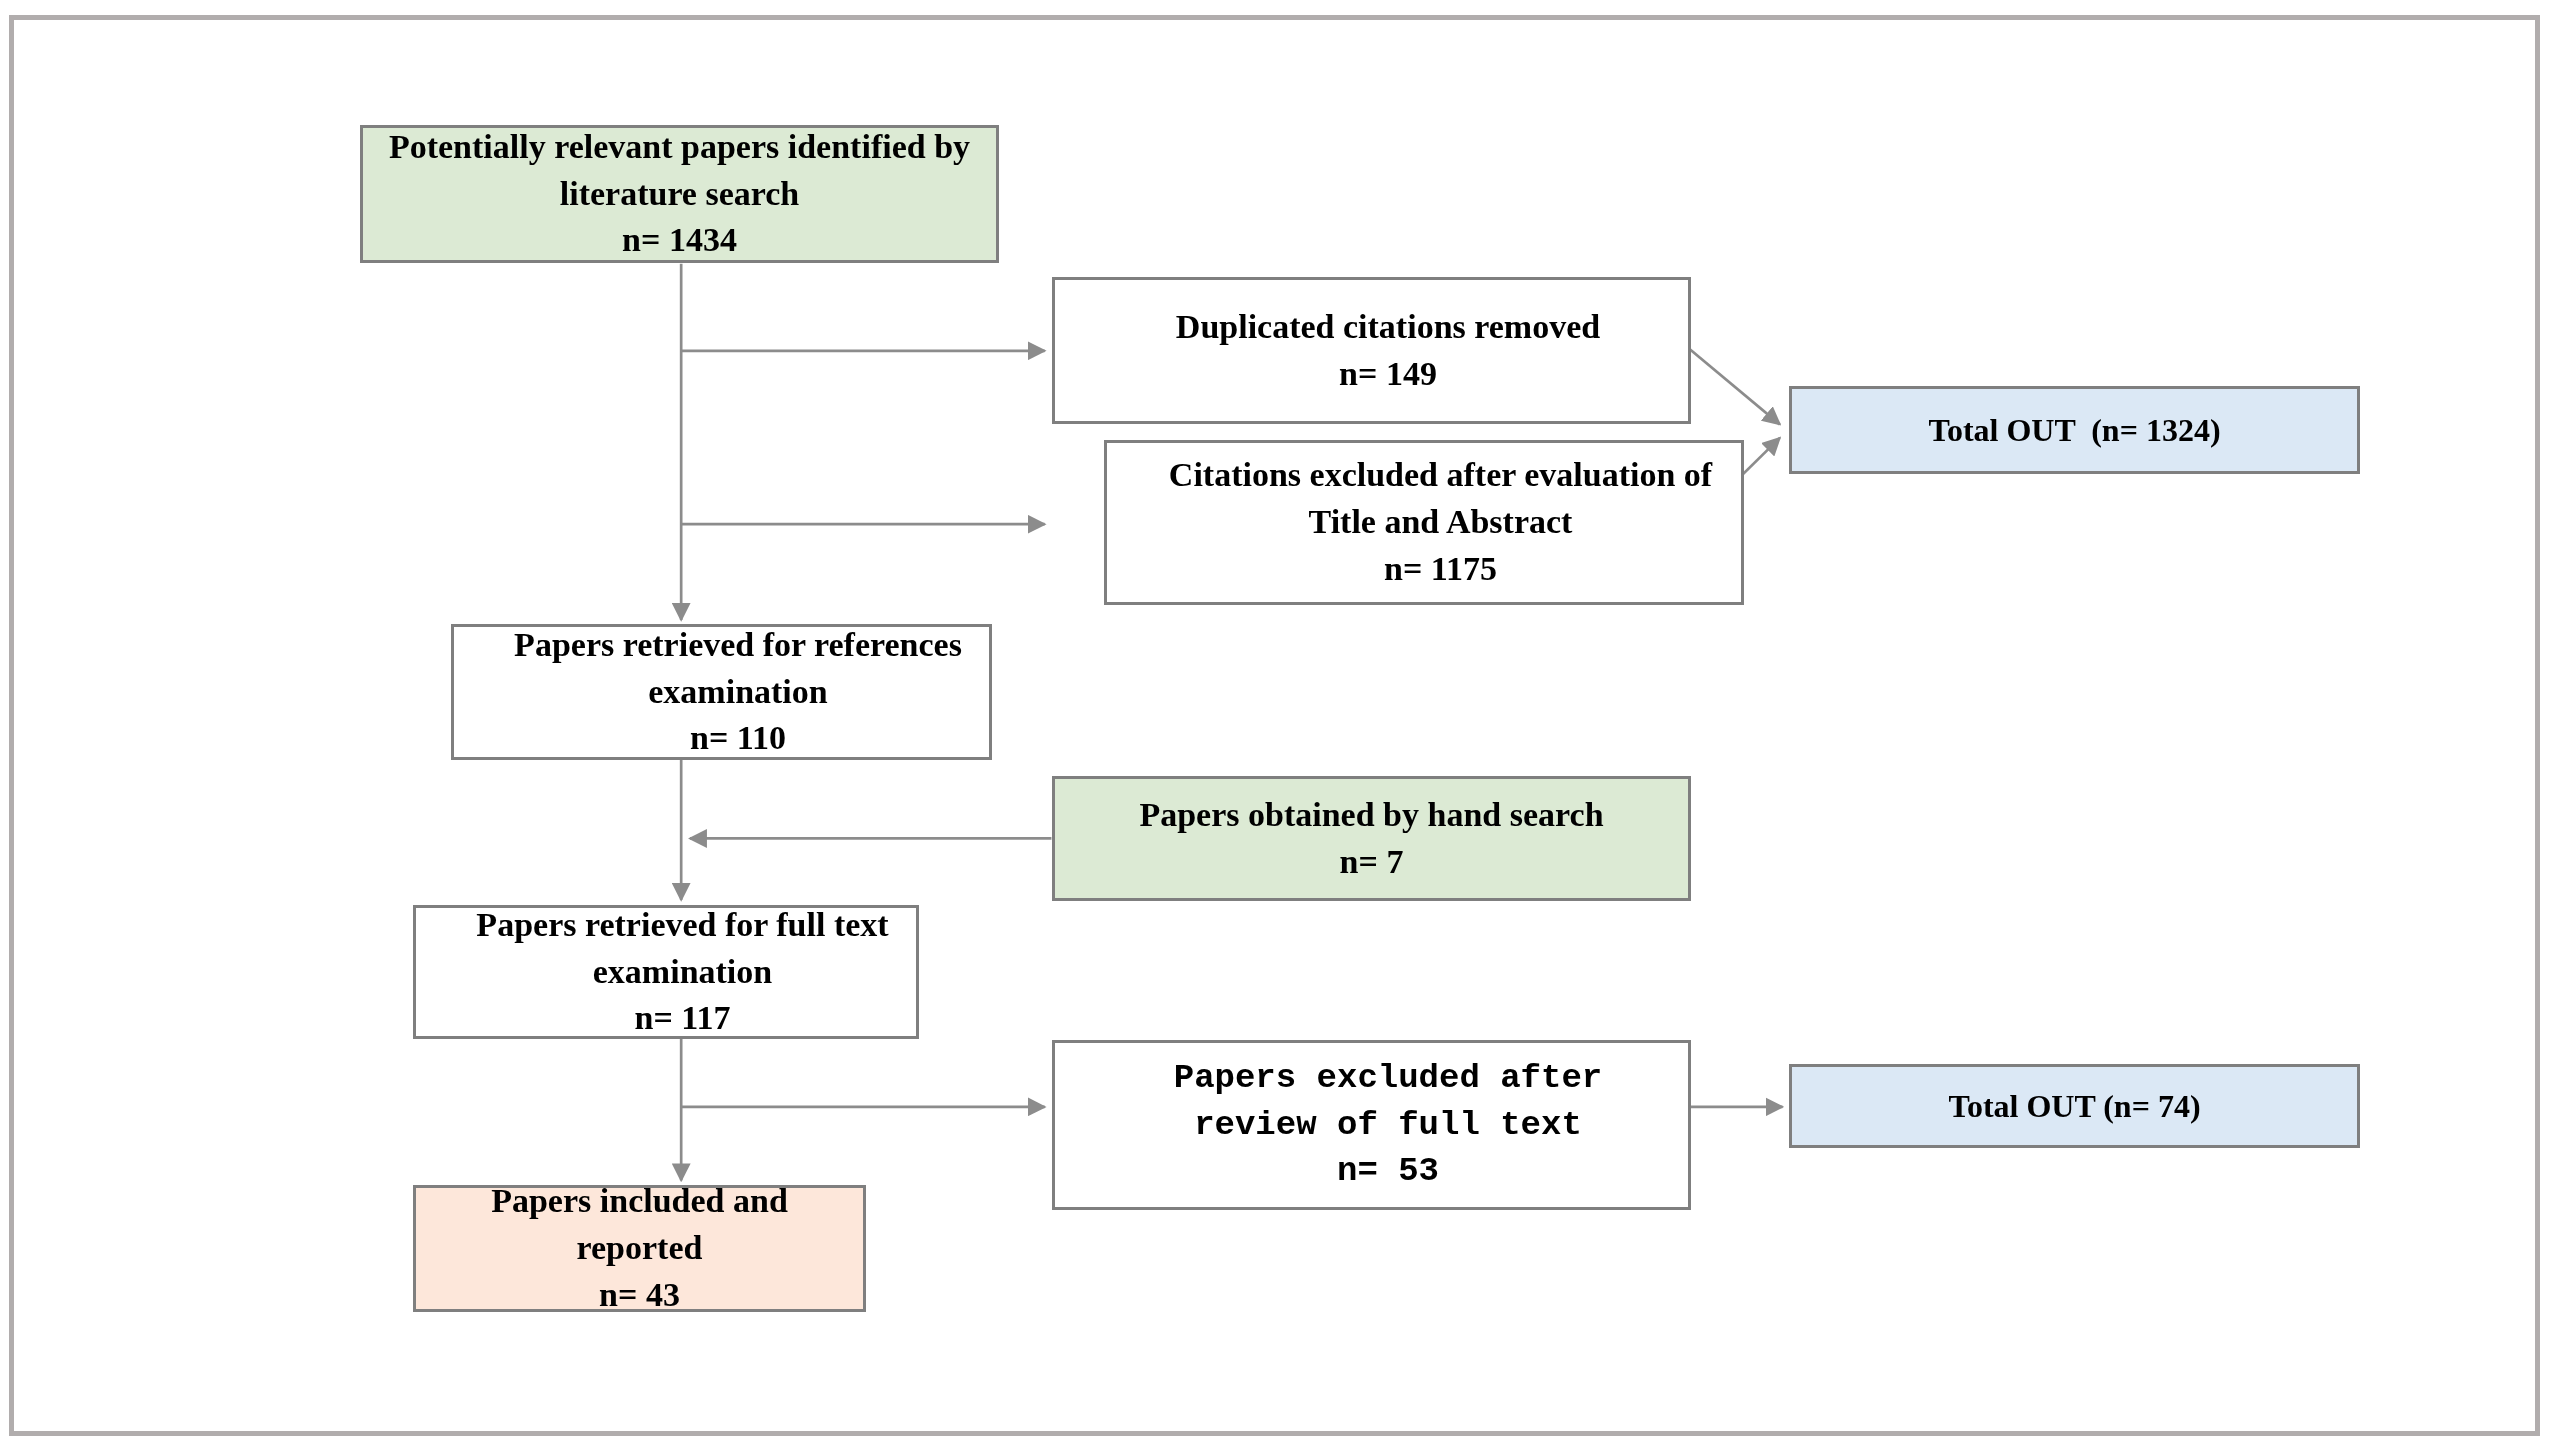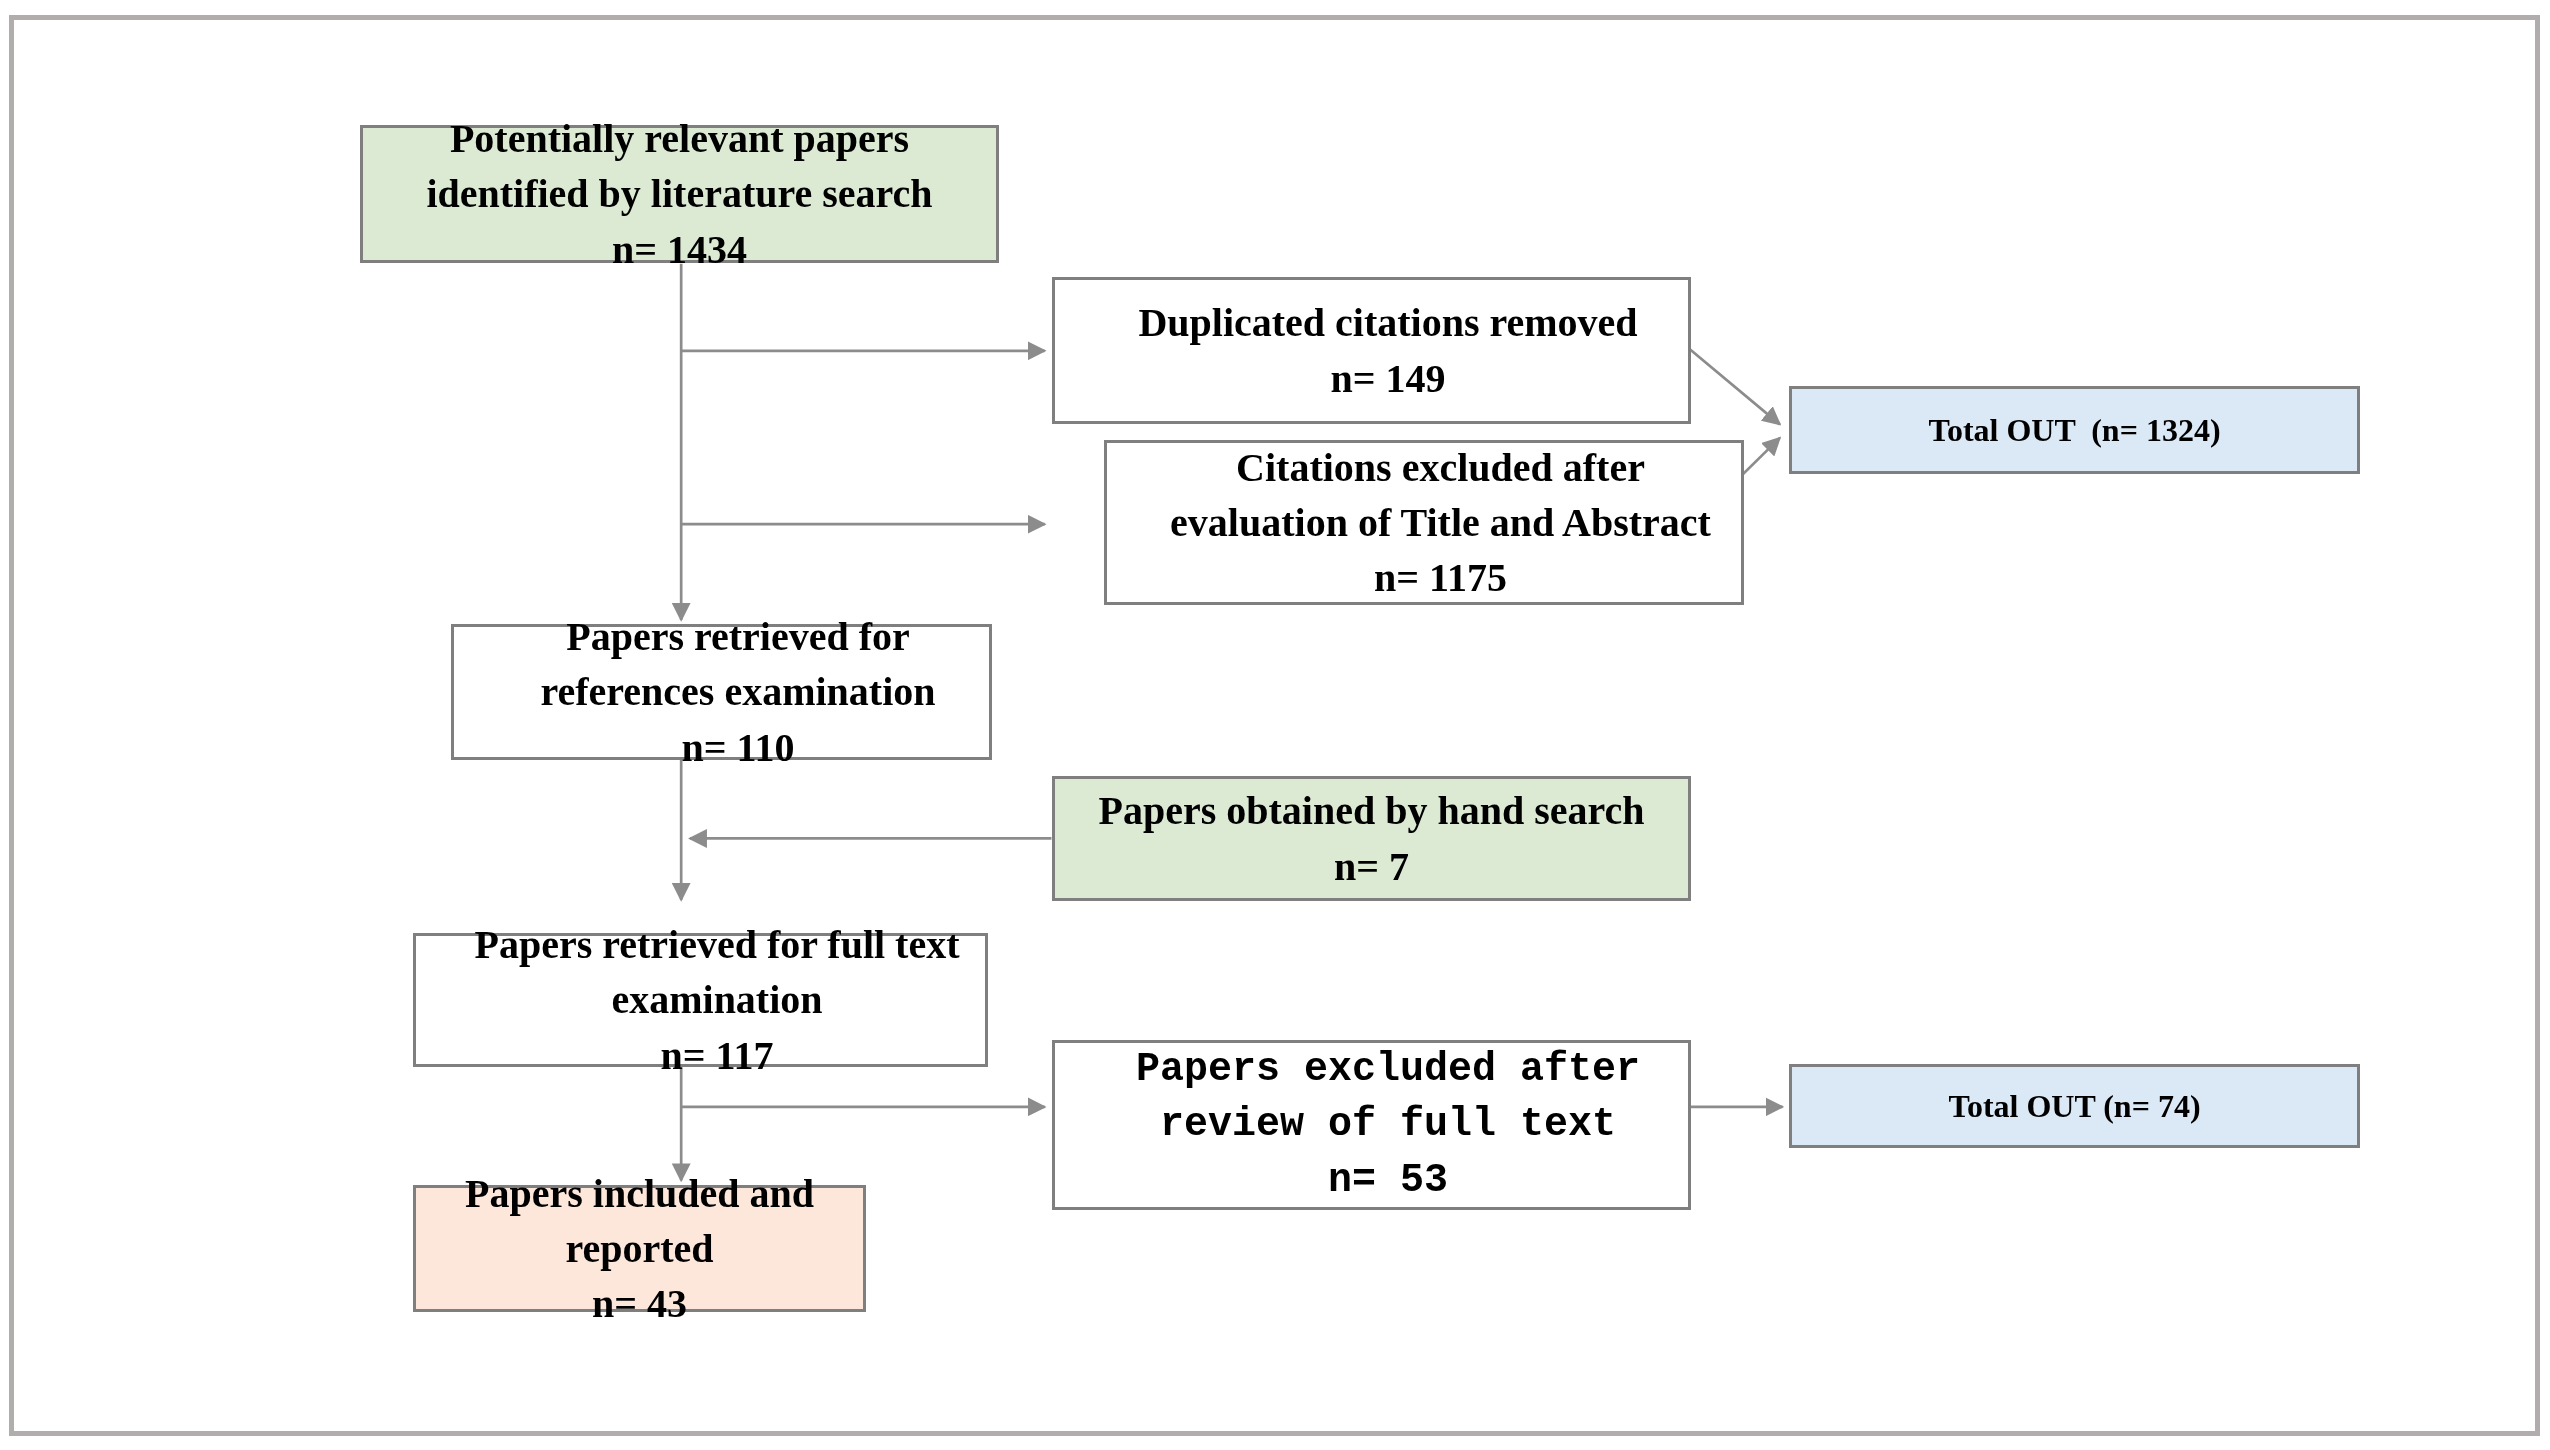--- a/index.html
+++ b/index.html
@@ -32,40 +32,40 @@
   .node {
     position: absolute;
     box-sizing: border-box;
     display: flex;
     flex-direction: column;
     align-items: center;
     justify-content: center;
     text-align: center;
     font-weight: bold;
     color: #000000;
-    font-size: 40px;
+    font-size: 34px;
     line-height: 1.38;
     border: 3.4px solid #7f7f7f;
     padding: 4px 15px;
   }
   .node--green { background: #dcead4; }
   .node--white { background: #ffffff; padding-left: 48px; }
   .node--blue  { background: #dbe8f5; font-size: 32px; }
   .node--peach { background: #fde7da; }
   .node .lbl, .node .cnt { display: block; }
   .node--blue .lbl { white-space: pre-wrap; }
 
   
   #n-lit-search     { left: 360px;  top: 125px;  width: 639px; height: 138px; }
   #n-duplicates     { left: 1052px; top: 277px;  width: 639px; height: 147px; }
   #n-title-abstract { left: 1104px; top: 440px;  width: 640px; height: 165px; }
   #n-total-out-1    { left: 1789px; top: 386px;  width: 571px; height: 88px; }
   #n-references     { left: 413px;  top: 624px;  width: 541px; height: 136px; margin-left: 38px; }
   #n-hand-search    { left: 1052px; top: 776px; width: 639px; height: 125px; }
-  #n-full-text      { left: 413px;  top: 905px; width: 575px; height: 134px; margin-top: 28px; }
+  #n-full-text      { left: 413px;  top: 905px; width: 506px; height: 134px; }
   #n-ft-excluded    { left: 1052px; top: 1040px; width: 639px; height: 170px; font-family: Liberation Mono, monospace; }
   #n-total-out-2    { left: 1789px; top: 1064px; width: 571px; height: 84px; }
   #n-included       { left: 413px;  top: 1185px; width: 453px; height: 127px; }
 </style>
 </head>
 <body>
 
 <div class="canvas">
 
   <div class="frame"></div>

